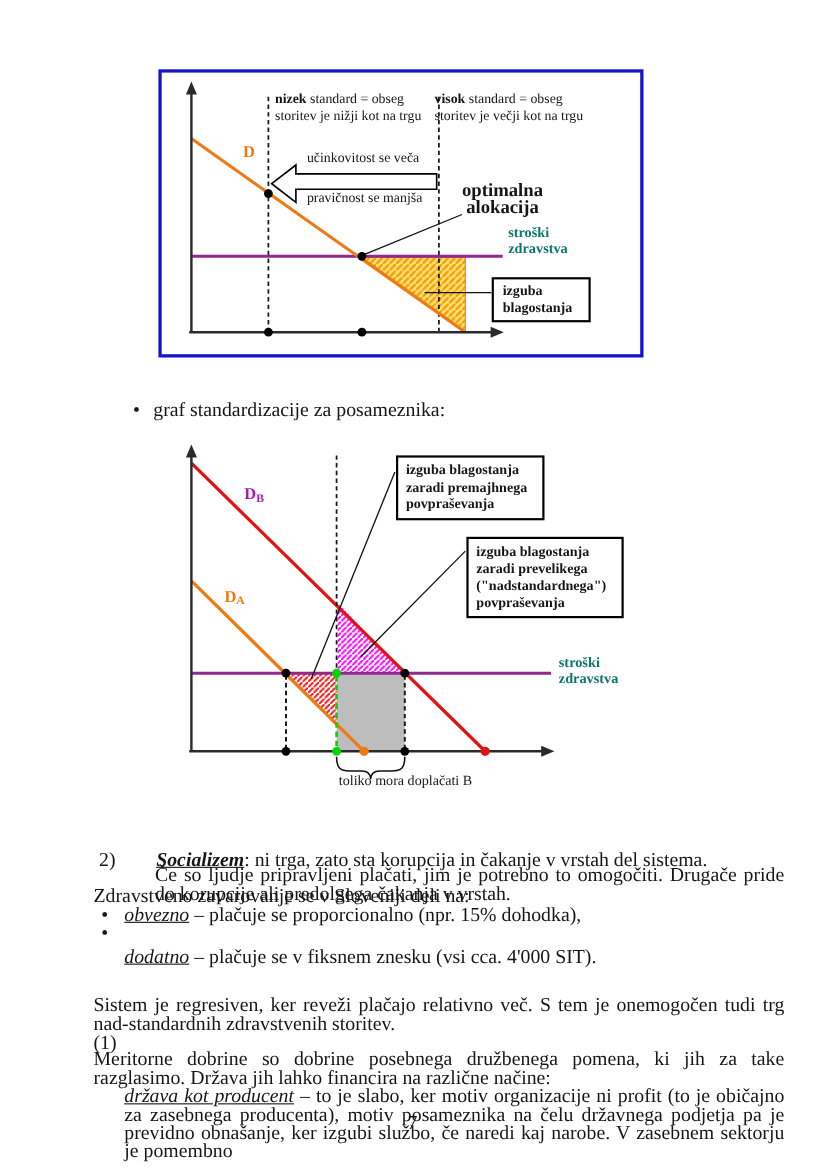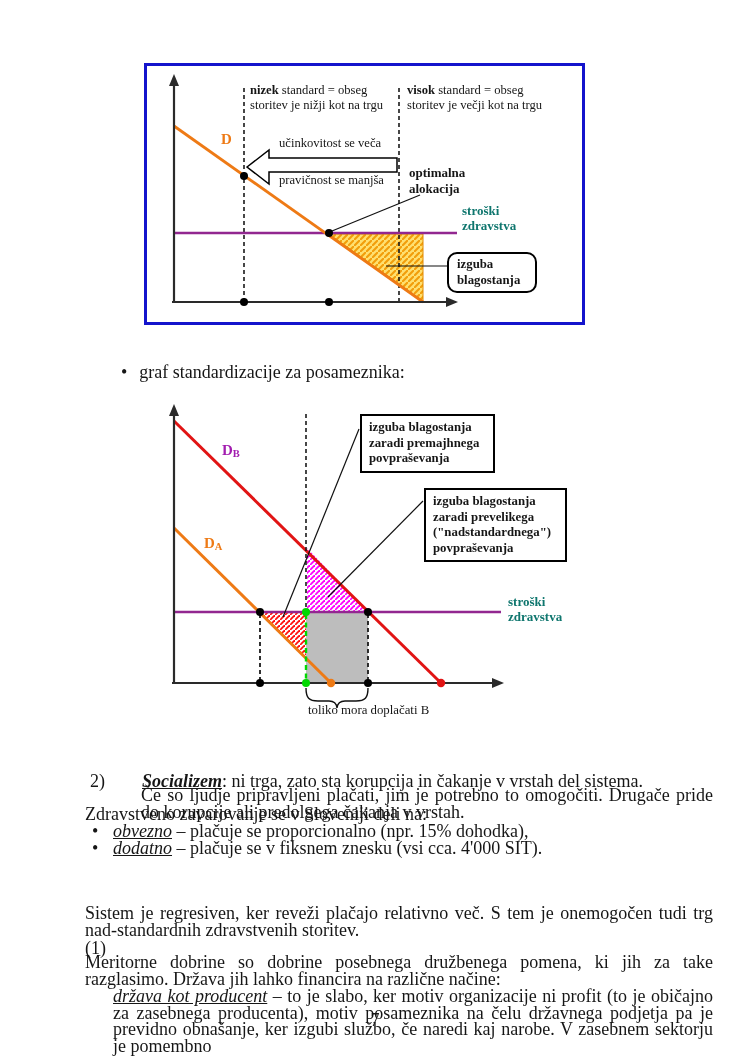--- a/index.html
+++ b/index.html
@@ -88,36 +88,36 @@
   <circle cx="331" cy="683" r="4.2" fill="#ee7a15"></circle>
   <circle cx="368" cy="683" r="4" fill="#000"></circle>
   <circle cx="441" cy="683" r="4.2" fill="#e11414"></circle>
   <path d="M306,688 C306,698 309,701 318,701 L329,701 C334,701 336.5,703 337,708 C337.5,703 340,701 345,701 L356,701 C365,701 368,698 368,688" stroke="#111" stroke-width="1.4" fill="none"></path>
 </svg>
 
 <div class="abs small" style="left:250px;top:83px;">
   <div><span class="bold">nizek</span><span> standard = obseg</span></div>
   <div>storitev je nižji kot na trgu</div>
 </div>
-<div class="abs small" style="left:407px;top:83px;">
+<div class="abs small" style="left:395px;top:83px;">
   <div><span class="bold">visok</span><span> standard = obseg</span></div>
   <div>storitev je večji kot na trgu</div>
 </div>
 <div class="abs bold orange" style="left:221px;top:131px;font-size:15px;">D</div>
 <div class="abs small" style="left:279px;top:136px;">učinkovitost se veča</div>
 <div class="abs small" style="left:279px;top:173px;text-align:right;">pravičnost se manjša</div>
-<div class="abs bold" style="left:409px;top:165px;font-size:13px;line-height:15.5px;">
+<div class="abs bold" style="left:420px;top:165px;font-size:17px;line-height:15.5px;text-align:center;">
   <div>optimalna</div>
   <div>alokacija</div>
 </div>
 <div class="abs bold purple" style="left:462px;top:203px;font-size:13px;line-height:15px;">
   <div>stroški</div>
   <div>zdravstva</div>
 </div>
-<div class="dbox" style="left:447px;top:252px;width:78px;padding:3px 0 3px 8px;border-radius:10px;">
+<div class="dbox" style="left:447px;top:252px;width:78px;padding:3px 0 3px 8px;">
   <div>izguba</div>
   <div>blagostanja</div>
 </div>
 
 <div class="abs txt" style="left:121px;top:364px;">
   <span>•</span><span style="display:inline-block;width:12px;"></span><span>graf standardizacije za posameznika:</span>
 </div>
 
 <div class="abs bold red" style="left:222px;top:442px;font-size:15px;"><span>D</span><span class="sub">B</span></div>
 <div class="abs bold orange" style="left:204px;top:535px;font-size:15px;"><span>D</span><span class="sub">A</span></div>
@@ -151,21 +151,21 @@
 
 <div class="abs txt" style="left:92px;top:823px;width:621px;">
   <span class="marker">•</span>
   <div style="margin-left:21px;">
     <span class="ital und">obvezno</span><span> – plačuje se proporcionalno (npr. 15% dohodka),</span>
   </div>
 </div>
 
 <div class="abs txt" style="left:92px;top:840px;width:621px;">
   <span class="marker">•</span>
-  <div style="margin-left:21px;">
+  <div style="margin-left:21px;margin-top:21px;">
     <span class="ital und">dodatno</span><span> – plačuje se v fiksnem znesku (vsi cca. 4'000 SIT).</span>
   </div>
 </div>
 
 <div class="abs txt just" style="left:85px;top:857px;width:628px;">Sistem je regresiven, ker reveži plačajo relativno več. S tem je onemogočen tudi trg nad-standardnih zdravstvenih storitev.</div>
 
 <div class="abs txt just" style="left:85px;top:906px;width:628px;">Meritorne dobrine so dobrine posebnega družbenega pomena, ki jih za take razglasimo. Država jih lahko financira na različne načine:</div>
 
 <div class="abs txt" style="left:85px;top:940px;width:628px;">
   <span class="marker">(1)</span>

